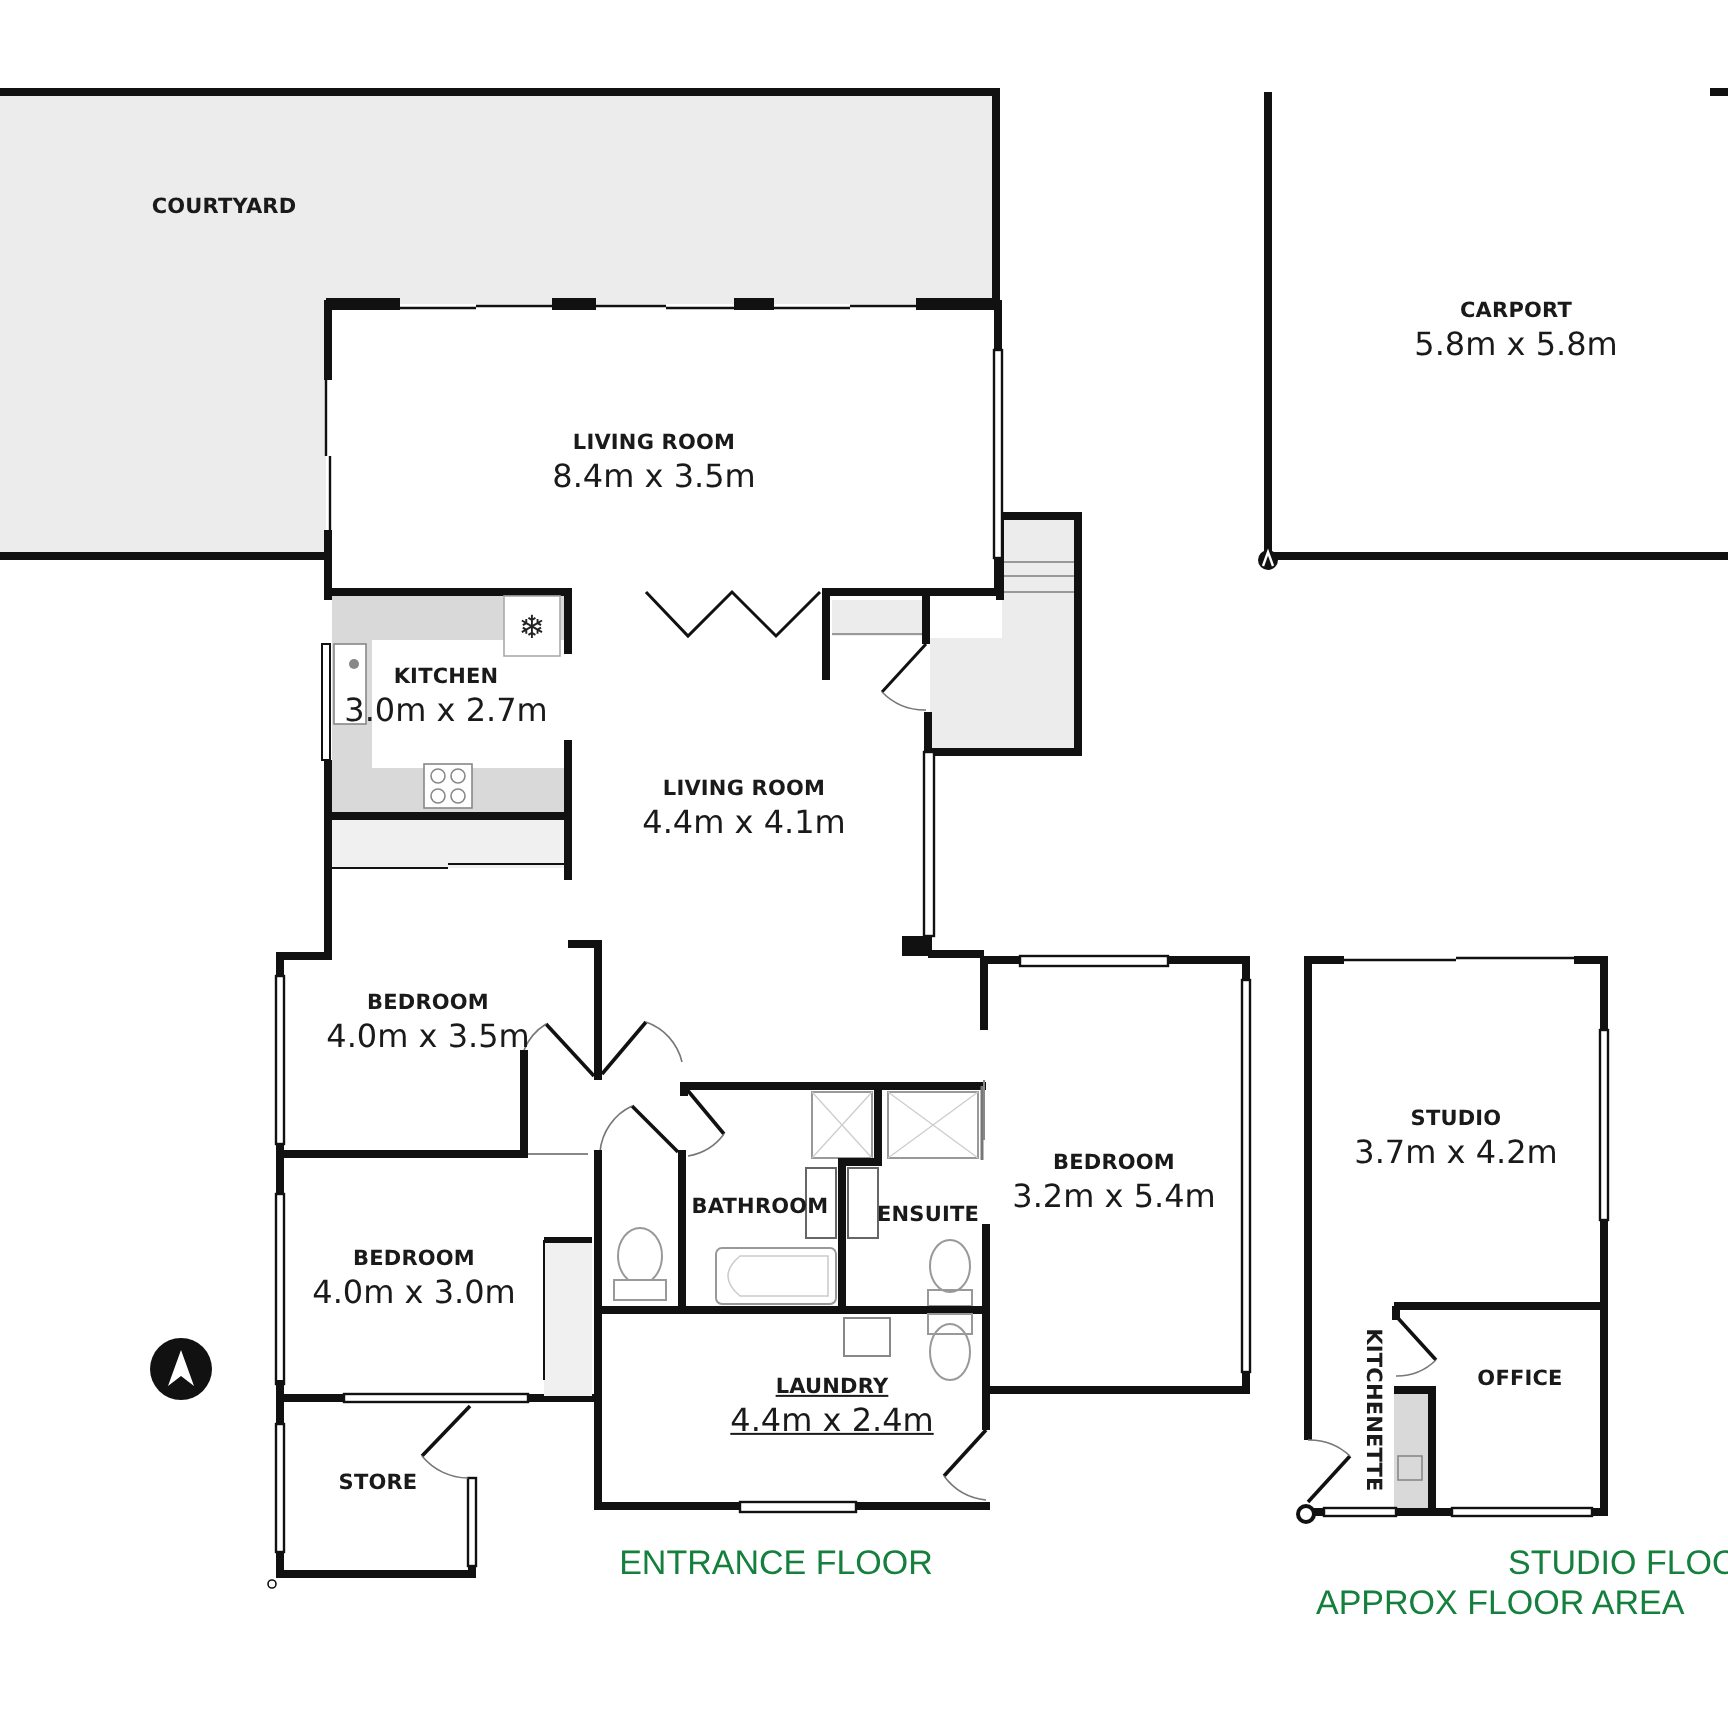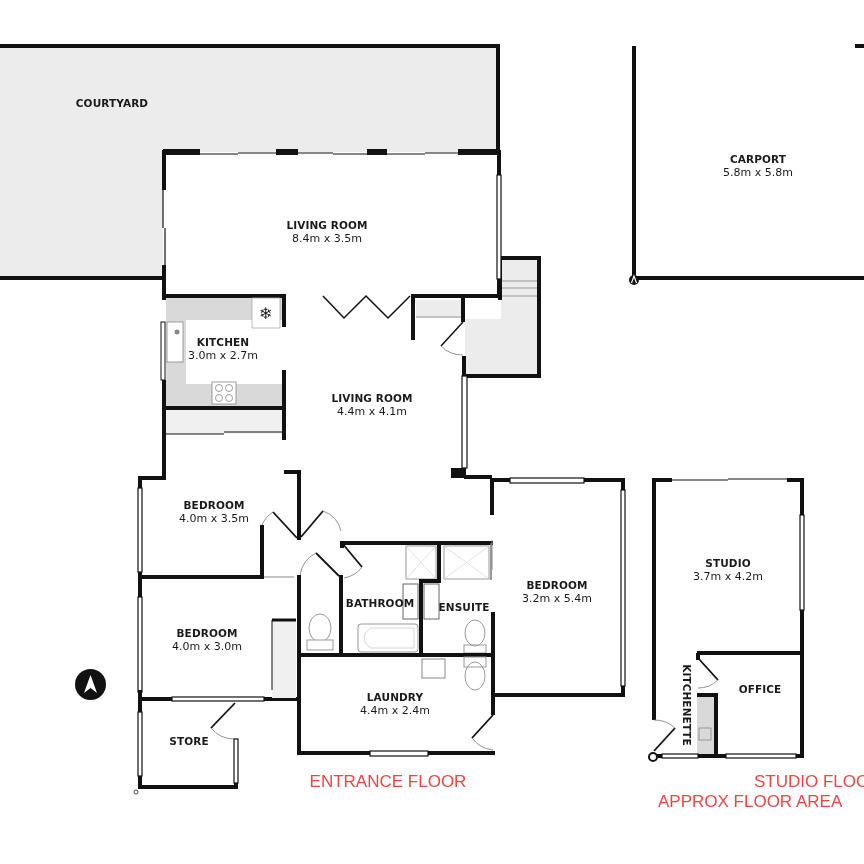--- a/index.html
+++ b/index.html
@@ -1,22 +1,22 @@
 <!DOCTYPE html>
 <html><head>
 <meta charset="utf-8">
 <style>
   html, body { margin:0; padding:0; background:#ffffff; }
   body { width:864px; height:864px; position:relative; overflow:hidden; font-family:"Liberation Sans", sans-serif; }
   #plan { position:absolute; left:0; top:0; width:864px; height:864px; }
   .room-label { position:absolute; text-align:center; transform:translate(-50%,-50%); color:#1a1a1a; line-height:1.25; white-space:nowrap; }
   .room-name { font-family:"DejaVu Sans", sans-serif; font-weight:bold; font-size:10.5px; letter-spacing:0.1px; display:block; }
-  .room-dim { font-family:"DejaVu Sans", sans-serif; font-size:11px; display:block;text-align:center; }
+  .room-dim { font-family:"DejaVu Sans", sans-serif; font-size:16px; display:block;text-align:center; }
   .vertical { transform:translate(-50%,-50%) rotate(90deg); }
-  .floor-caption { position:absolute; text-align:center; font-family:"Liberation Sans", sans-serif; font-size:17px; line-height:1.2; color:#ef4444; white-space:nowrap; }
+  .floor-caption { position:absolute; text-align:center; font-family:"Liberation Sans", sans-serif; font-size:17px; line-height:1.2; color:#15803d; white-space:nowrap; }
   .north { position:absolute; left:75px; top:669px; width:31px; height:31px; border-radius:50%; background:#111; }
   .north svg { position:absolute; left:0; top:0; }
 </style>
 </head>
 <body>
 
 <svg id="plan" width="864" height="864" viewBox="0 0 864 864" xmlns="http://www.w3.org/2000/svg">
 
   <g>
     <polygon points="0,46 499,46 499,152 163,152 163,278 0,278" fill="#ececec"></polygon>
@@ -260,21 +260,21 @@
 <div class="room-label" style="left:557px; top:592px;">
   <span class="room-name">BEDROOM</span>
   <span class="room-dim">3.2m x 5.4m</span>
 </div>
 <div class="room-label" style="left:380px; top:604px;">
   <span class="room-name">BATHROOM</span>
 </div>
 <div class="room-label" style="left:464px; top:608px;">
   <span class="room-name">ENSUITE</span>
 </div>
-<div class="room-label" style="left:395px; top:704px;">
+<div class="room-label" style="left:416px; top:704px;text-decoration:underline;">
   <span class="room-name">LAUNDRY</span>
   <span class="room-dim">4.4m x 2.4m</span>
 </div>
 <div class="room-label" style="left:189px; top:742px;">
   <span class="room-name">STORE</span>
 </div>
 <div class="room-label" style="left:728px; top:570px;">
   <span class="room-name">STUDIO</span>
   <span class="room-dim">3.7m x 4.2m</span>
 </div>

